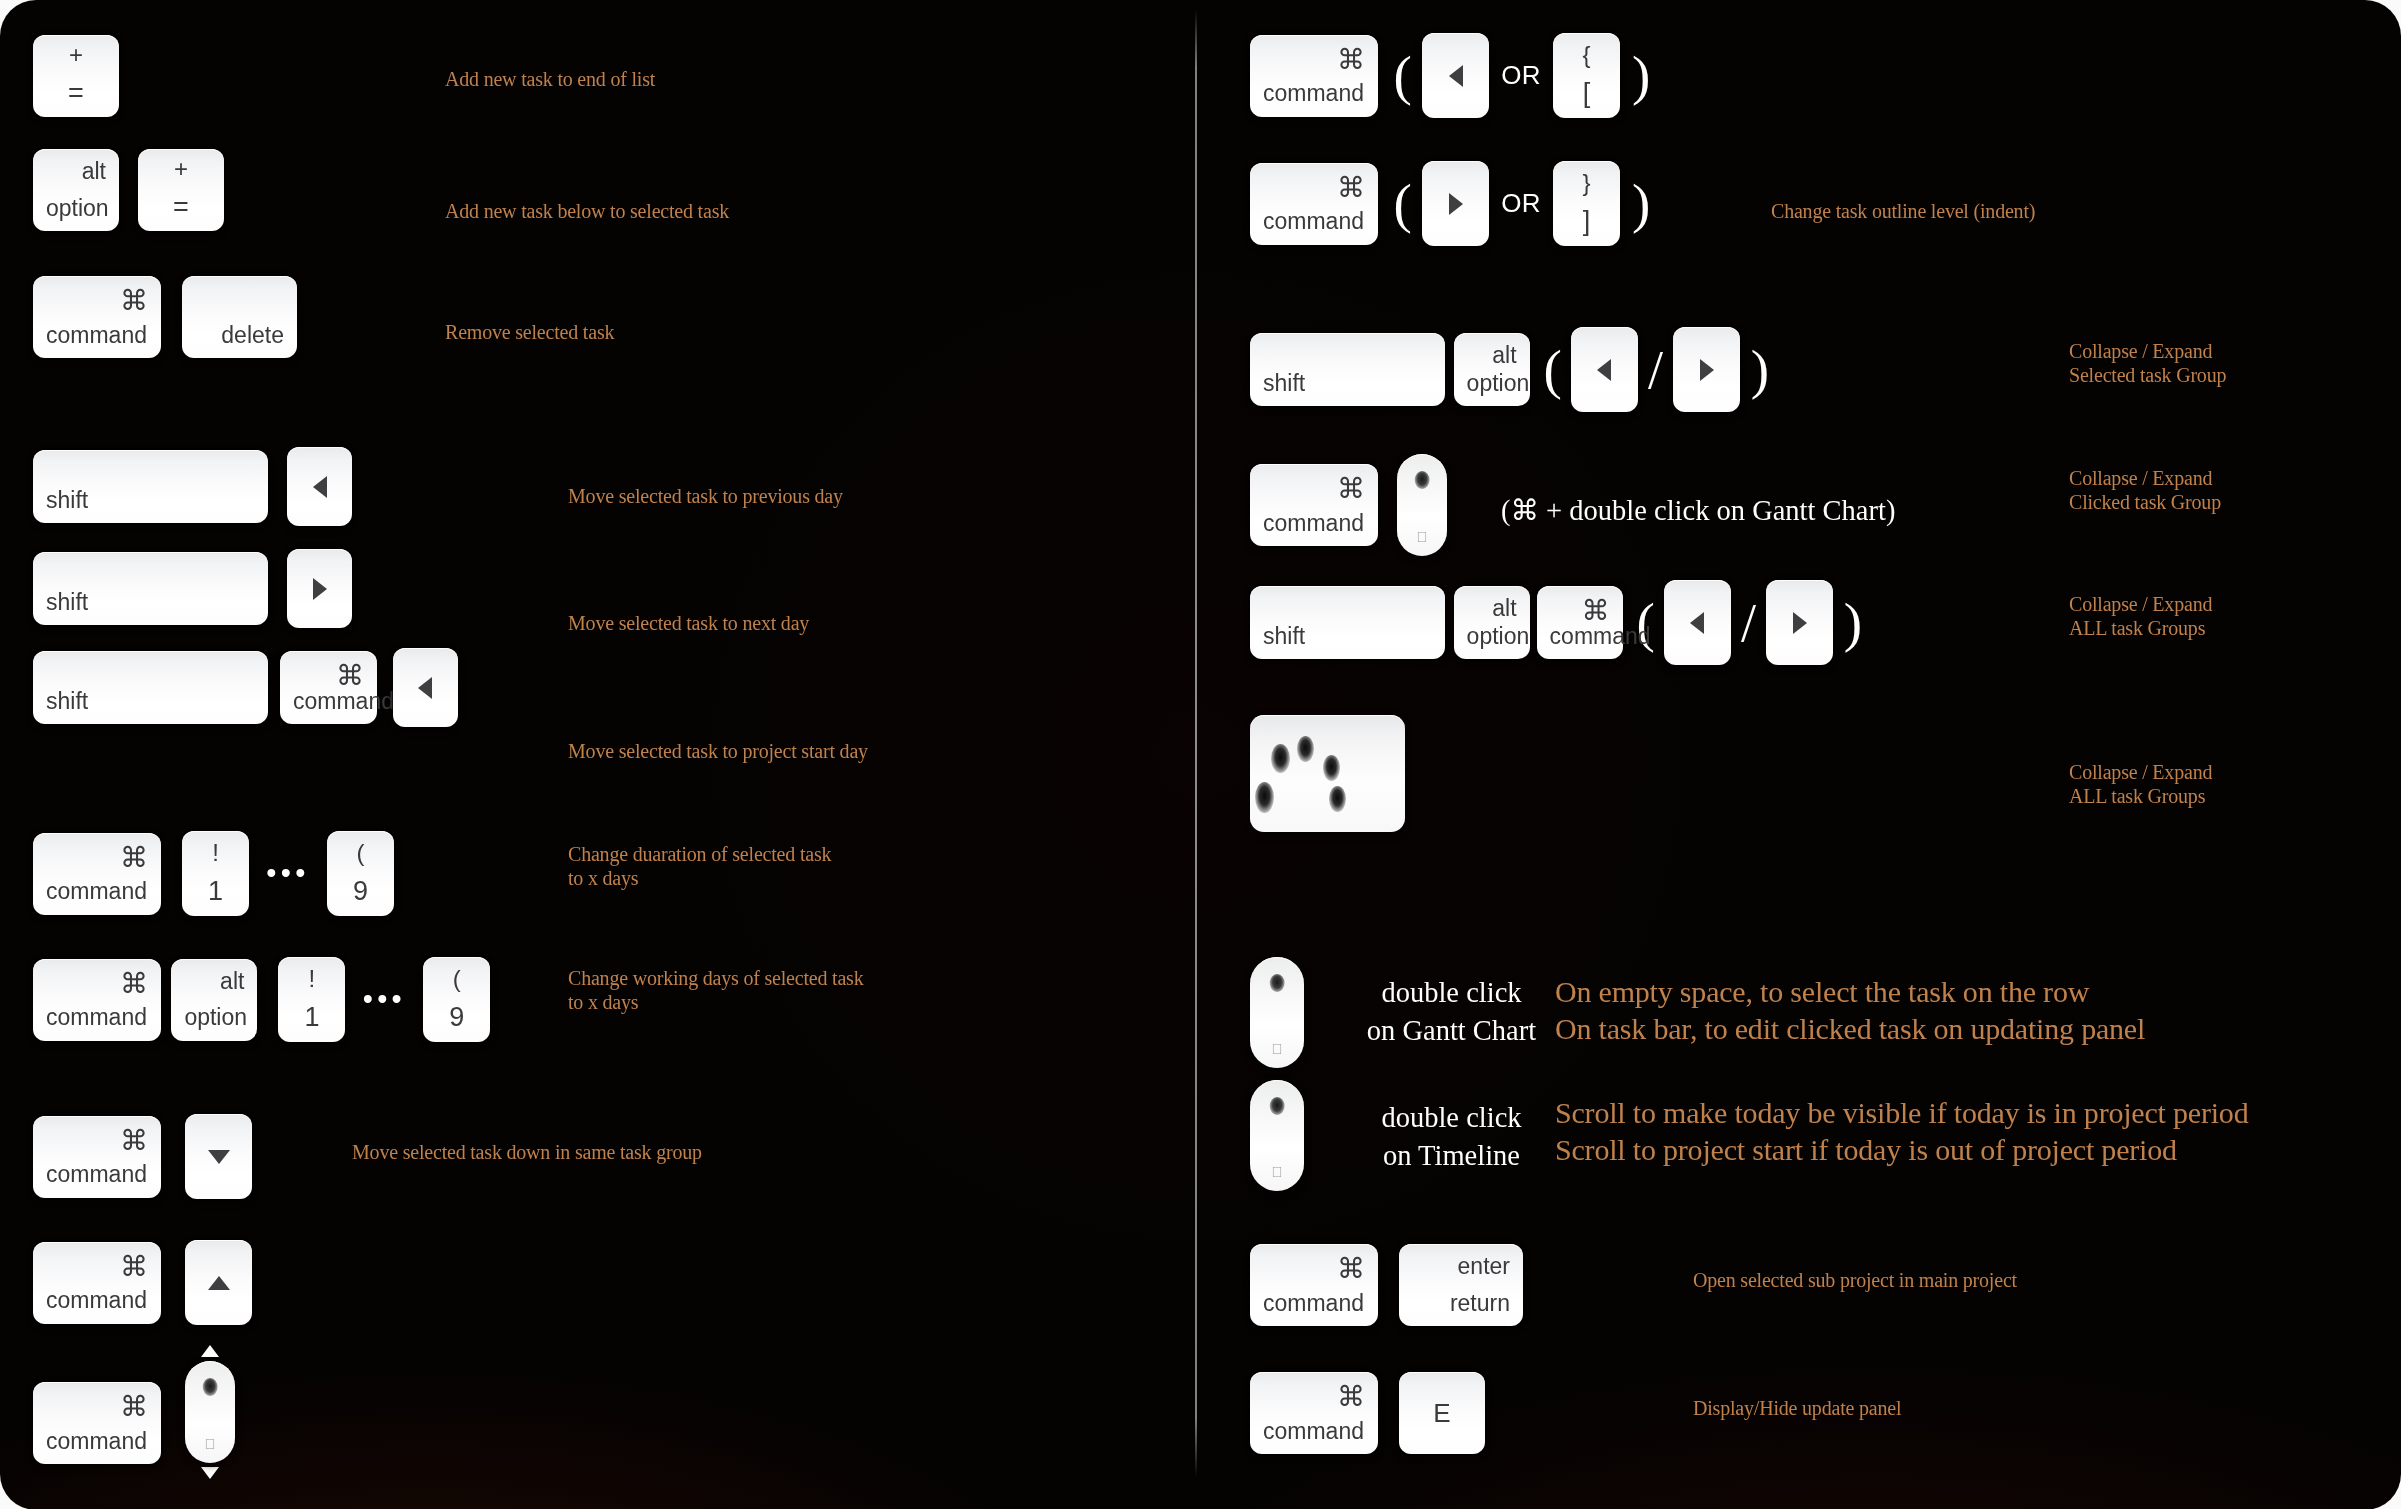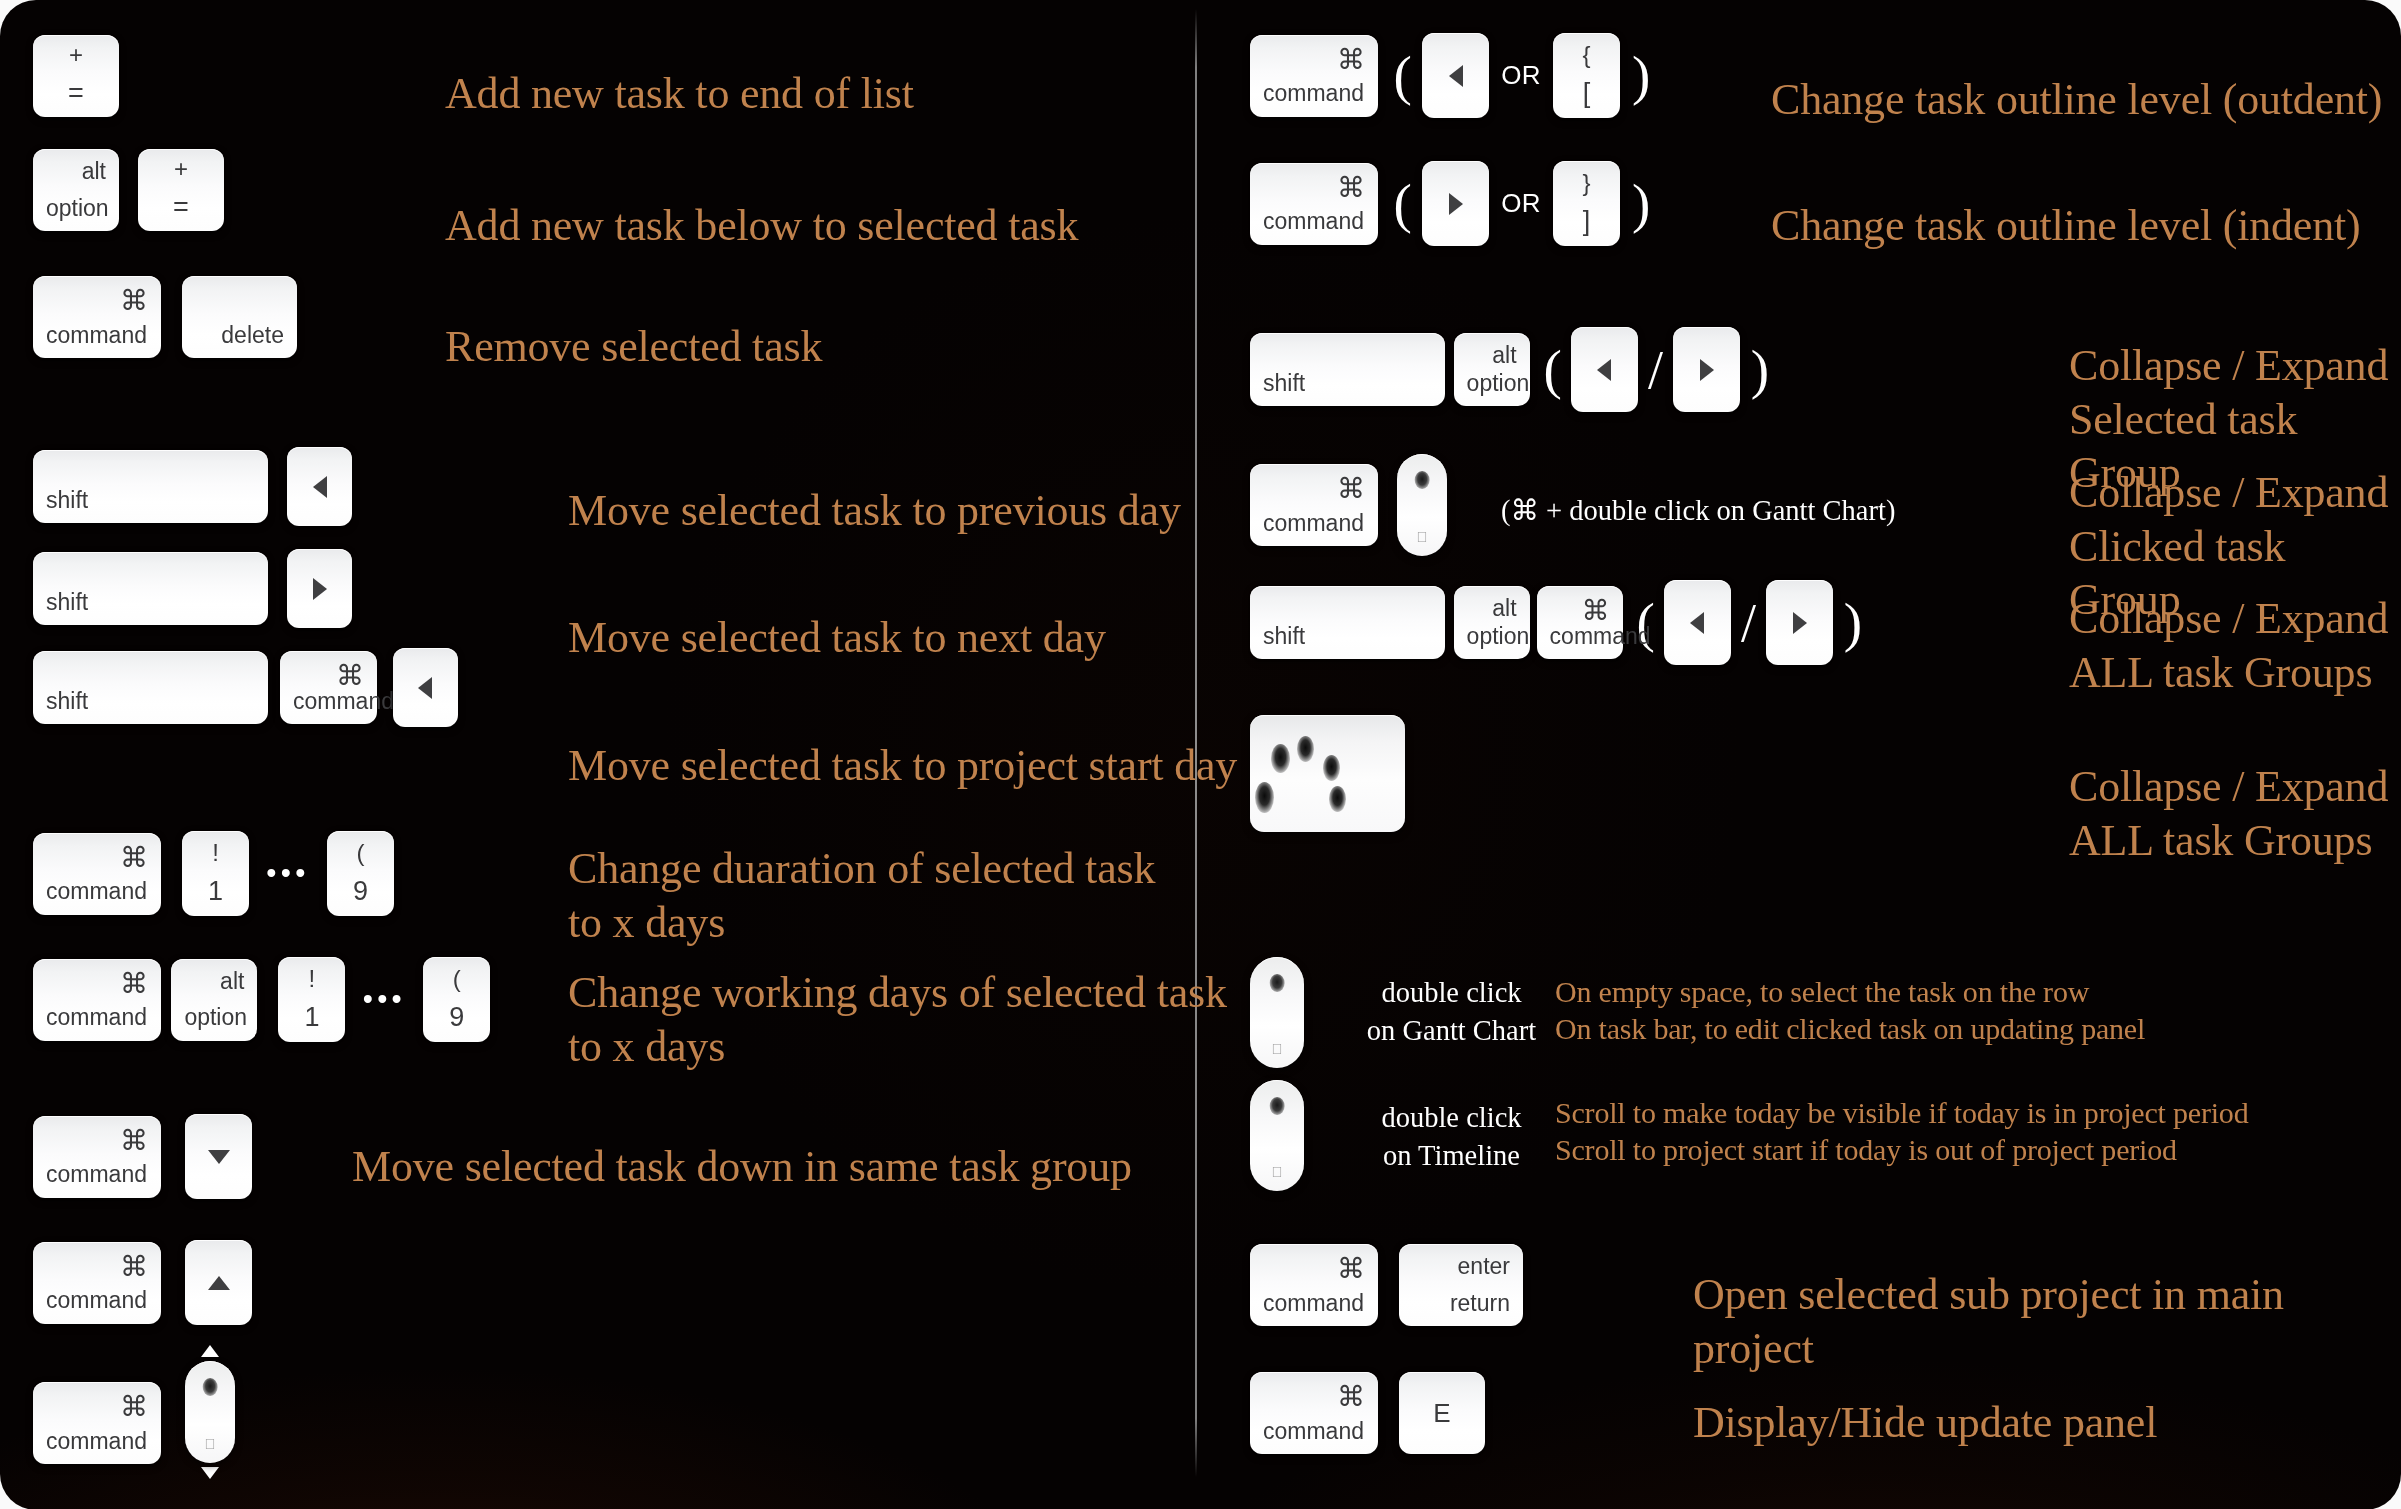--- a/index.html
+++ b/index.html
@@ -80,21 +80,21 @@
   
   .trackpad{position:relative;width:155px;height:117px;border-radius:14px;
     background:linear-gradient(to bottom,#e7e8e9 0%,#f4f4f5 22%,#fdfdfd 55%,#f8f8f9 100%);
     box-shadow:0 2.6px 7.8px rgba(0,0,0,.6), inset 0 0.9px 0 rgba(255,255,255,.9);}
   .finger{position:absolute;border-radius:50%;
     background:radial-gradient(ellipse at 50% 45%,#0b0b0b 0%,#2a2a2a 38%,rgba(110,110,110,.35) 72%,rgba(255,255,255,0) 100%);}
 
   
   .desc{position:absolute;color:#c0824d;
         font-family:"Liberation Serif",serif;
-        font-size:44px;line-height:1.22;white-space:pre-line;letter-spacing:-0.2px;}
+        font-size:20px;line-height:1.22;white-space:pre-line;letter-spacing:-0.2px;}
   .desc.sm{font-size:30px;}
   .whitetxt{position:absolute;color:#ffffff;
         font-family:"Liberation Serif",serif;
         font-size:28.5px;line-height:1.35;white-space:pre-line;text-align:center;}
   .whitetxt.left{text-align:left;margin-left:17px;}
 </style>
 </head>
 <body>
 
 <div id="canvas">
@@ -265,21 +265,20 @@
     </div>
     <span class="orword" style="margin:0 12px;">OR</span>
     <div class="key k-sq2">
       <span class="stack">
           <span class="up">{</span>
           <span class="dn">[</span>
         </span>
     </div>
     <span class="paren" style="margin:0 0 0 12px;">)</span>
   </div>
-  <div class="desc" style="left:1771px;top:73px;">Change task outline level (outdent)</div>
 
   <div class="keys" style="left:1250px;top:161px;">
     <div class="key k-wide">
       <span class="tr cmdsym">⌘</span>
       <span class="bl">command</span>
     </div>
     <span class="paren" style="margin:0 10.4px 0 15.5px;">(</span>
     <div class="key k-sq2">
       <span class="arw right"></span>
     </div>

